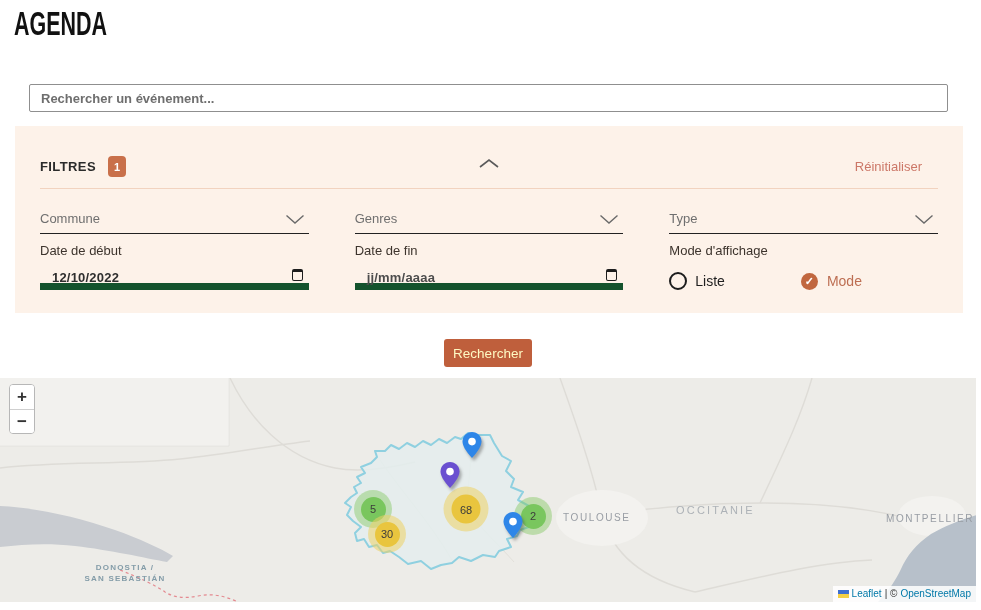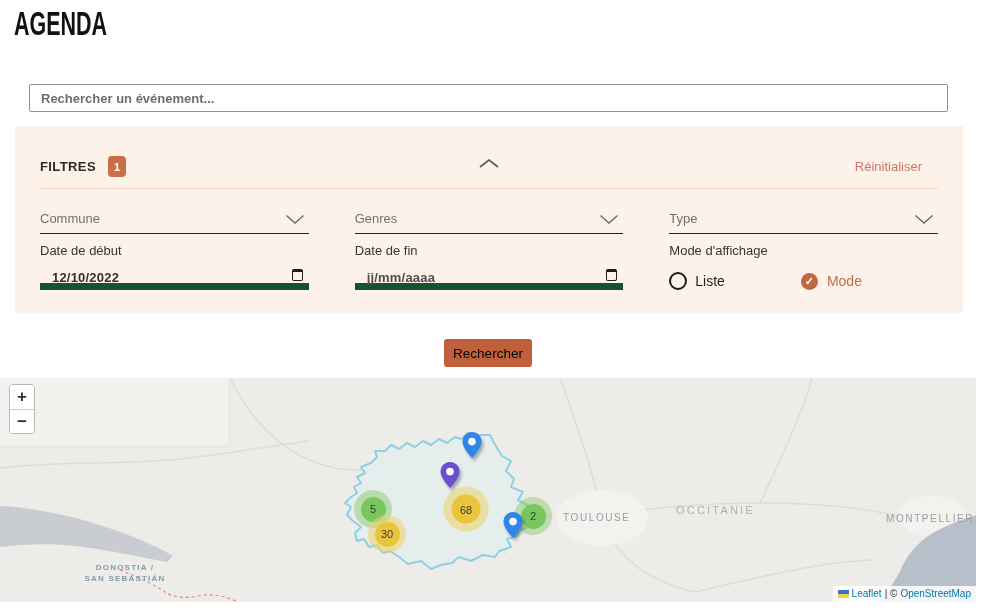--- a/index.html
+++ b/index.html
@@ -44,21 +44,21 @@
 
   .radio-row { display:flex; align-items:center; margin-top:13px; }
   .radio { width:18px; height:18px; border:2px solid #1c1c1c; border-radius:50%; background:transparent; cursor:pointer; flex:none; }
   .radio-label { font-size:14px; color:#1f1f1f; margin-left:8px; }
   .check-circle { width:17px; height:17px; border-radius:50%; background:#c1673f; color:#fff; display:flex;
                   align-items:center; justify-content:center; font-size:11px; font-weight:700; cursor:pointer;
                   margin-left:76px; flex:none; }
   .check-label { font-size:14px; color:#bd6e52; margin-left:9px; }
 
   
-  .go-btn { position:absolute; left:444px; top:339px; width:88px; height:28px; background:#bf5f3c; color:#000000;
+  .go-btn { position:absolute; left:444px; top:339px; width:88px; height:28px; background:#bf5f3c; color:#fef9c3;
             border:none; border-radius:3px; font-family:"Liberation Sans", sans-serif; font-size:13.5px; cursor:pointer; }
 
   
   .map { position:absolute; left:0; top:378px; width:976px; height:224px; background:#edece8; overflow:hidden; }
   .map svg.base { position:absolute; left:0; top:0; }
   .map-label { position:absolute; color:#a3a8ad; font-size:10px; letter-spacing:1.6px; white-space:nowrap; }
   .map-label.big { font-size:11px; color:#adb2b7; letter-spacing:2.2px; }
   .map-label.dark { color:#989da4; }
   .map-label.sea-city { color:#839ca8; font-size:8px; letter-spacing:1.2px; text-align:center; line-height:11px; font-weight:700; }
 

